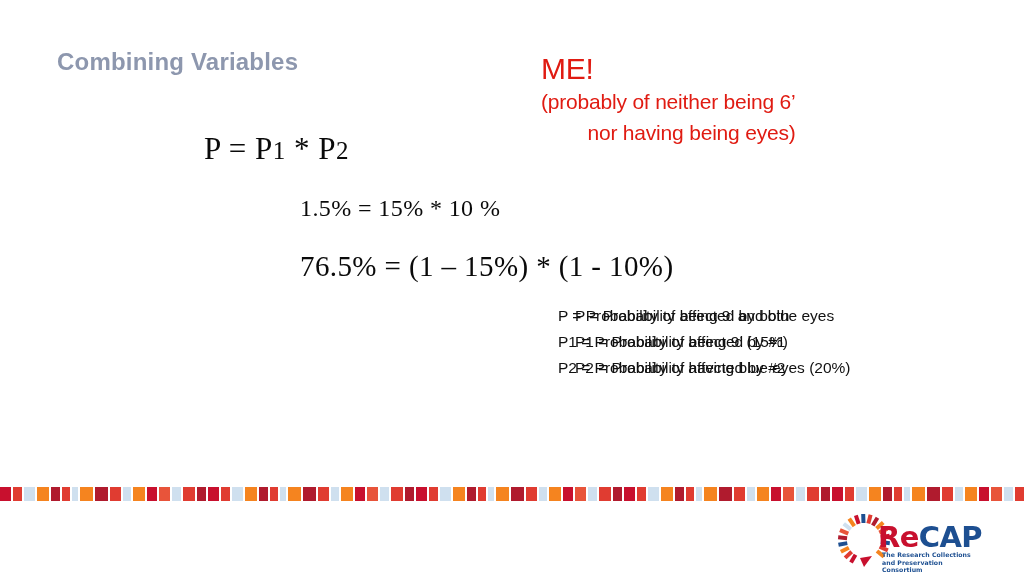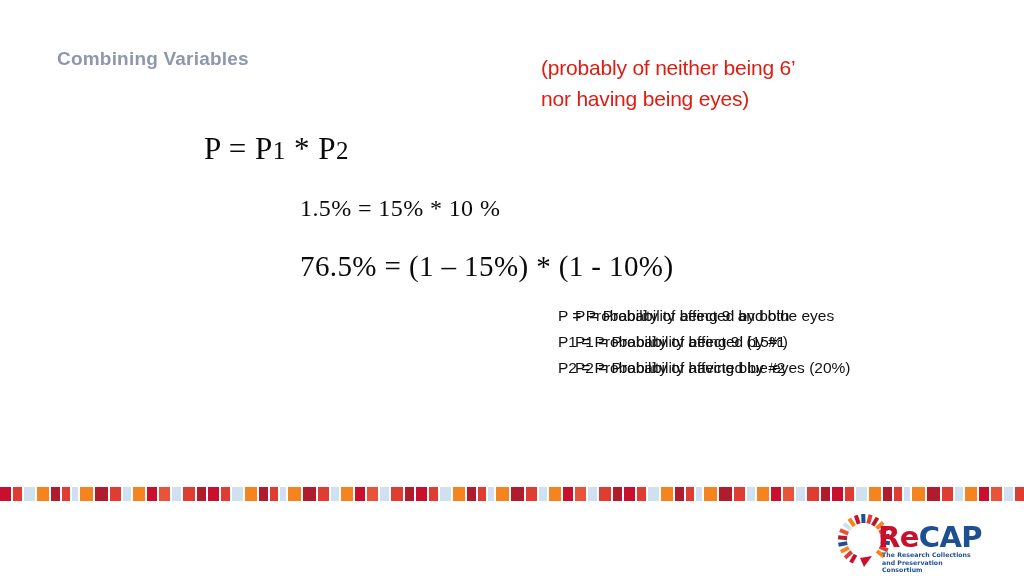--- a/index.html
+++ b/index.html
@@ -15,21 +15,21 @@
     font-family: "Liberation Sans", sans-serif;
     -webkit-font-smoothing: antialiased;
   }
 
   
   .slide-title {
     position: absolute;
     left: 57px;
     top: 48px;
     font-family: "Liberation Sans", sans-serif;
-    font-size: 19px;
+    font-size: 24px;
     font-weight: bold;
     color: #8d97ae;
     letter-spacing: 0.2px;
     white-space: nowrap;
   }
 
   
   .callout {
     position: absolute;
     left: 541px;
@@ -41,20 +41,21 @@
   }
   .callout-head {
     font-size: 30px;
     line-height: 34px;
     letter-spacing: -0.3px;
   }
   .callout-line {
     font-size: 21px;
     line-height: 31px;
     letter-spacing: -0.2px;
+    text-align: right;
   }
 
   
   .eq {
     position: absolute;
     font-family: "Liberation Serif", "DejaVu Serif", serif;
     color: #0a0a0a;
     white-space: nowrap;
   }
   .eq-main {
@@ -161,20 +162,21 @@
     line-height: 7.6px;
     letter-spacing: 0.05px;
   }
 </style>
 </head>
 <body>
 
 <div class="slide-title">Combining Variables</div>
 
 <div class="callout">
+  <div class="callout-head">ME!</div>
   <div class="callout-line">(probably of neither being 6’</div>
   <div class="callout-line">nor having being eyes)</div>
 </div>
 
 <div class="eq eq-main"><span>P = P</span><span class="sub">1</span><span> * P</span><span class="sub">2</span></div>
 
 <div class="eq eq-a">1.5% = 15% * 10 %</div>
 
 <div class="eq eq-b">76.5% = (1 – 15%) * (1 - 10%)</div>
 

